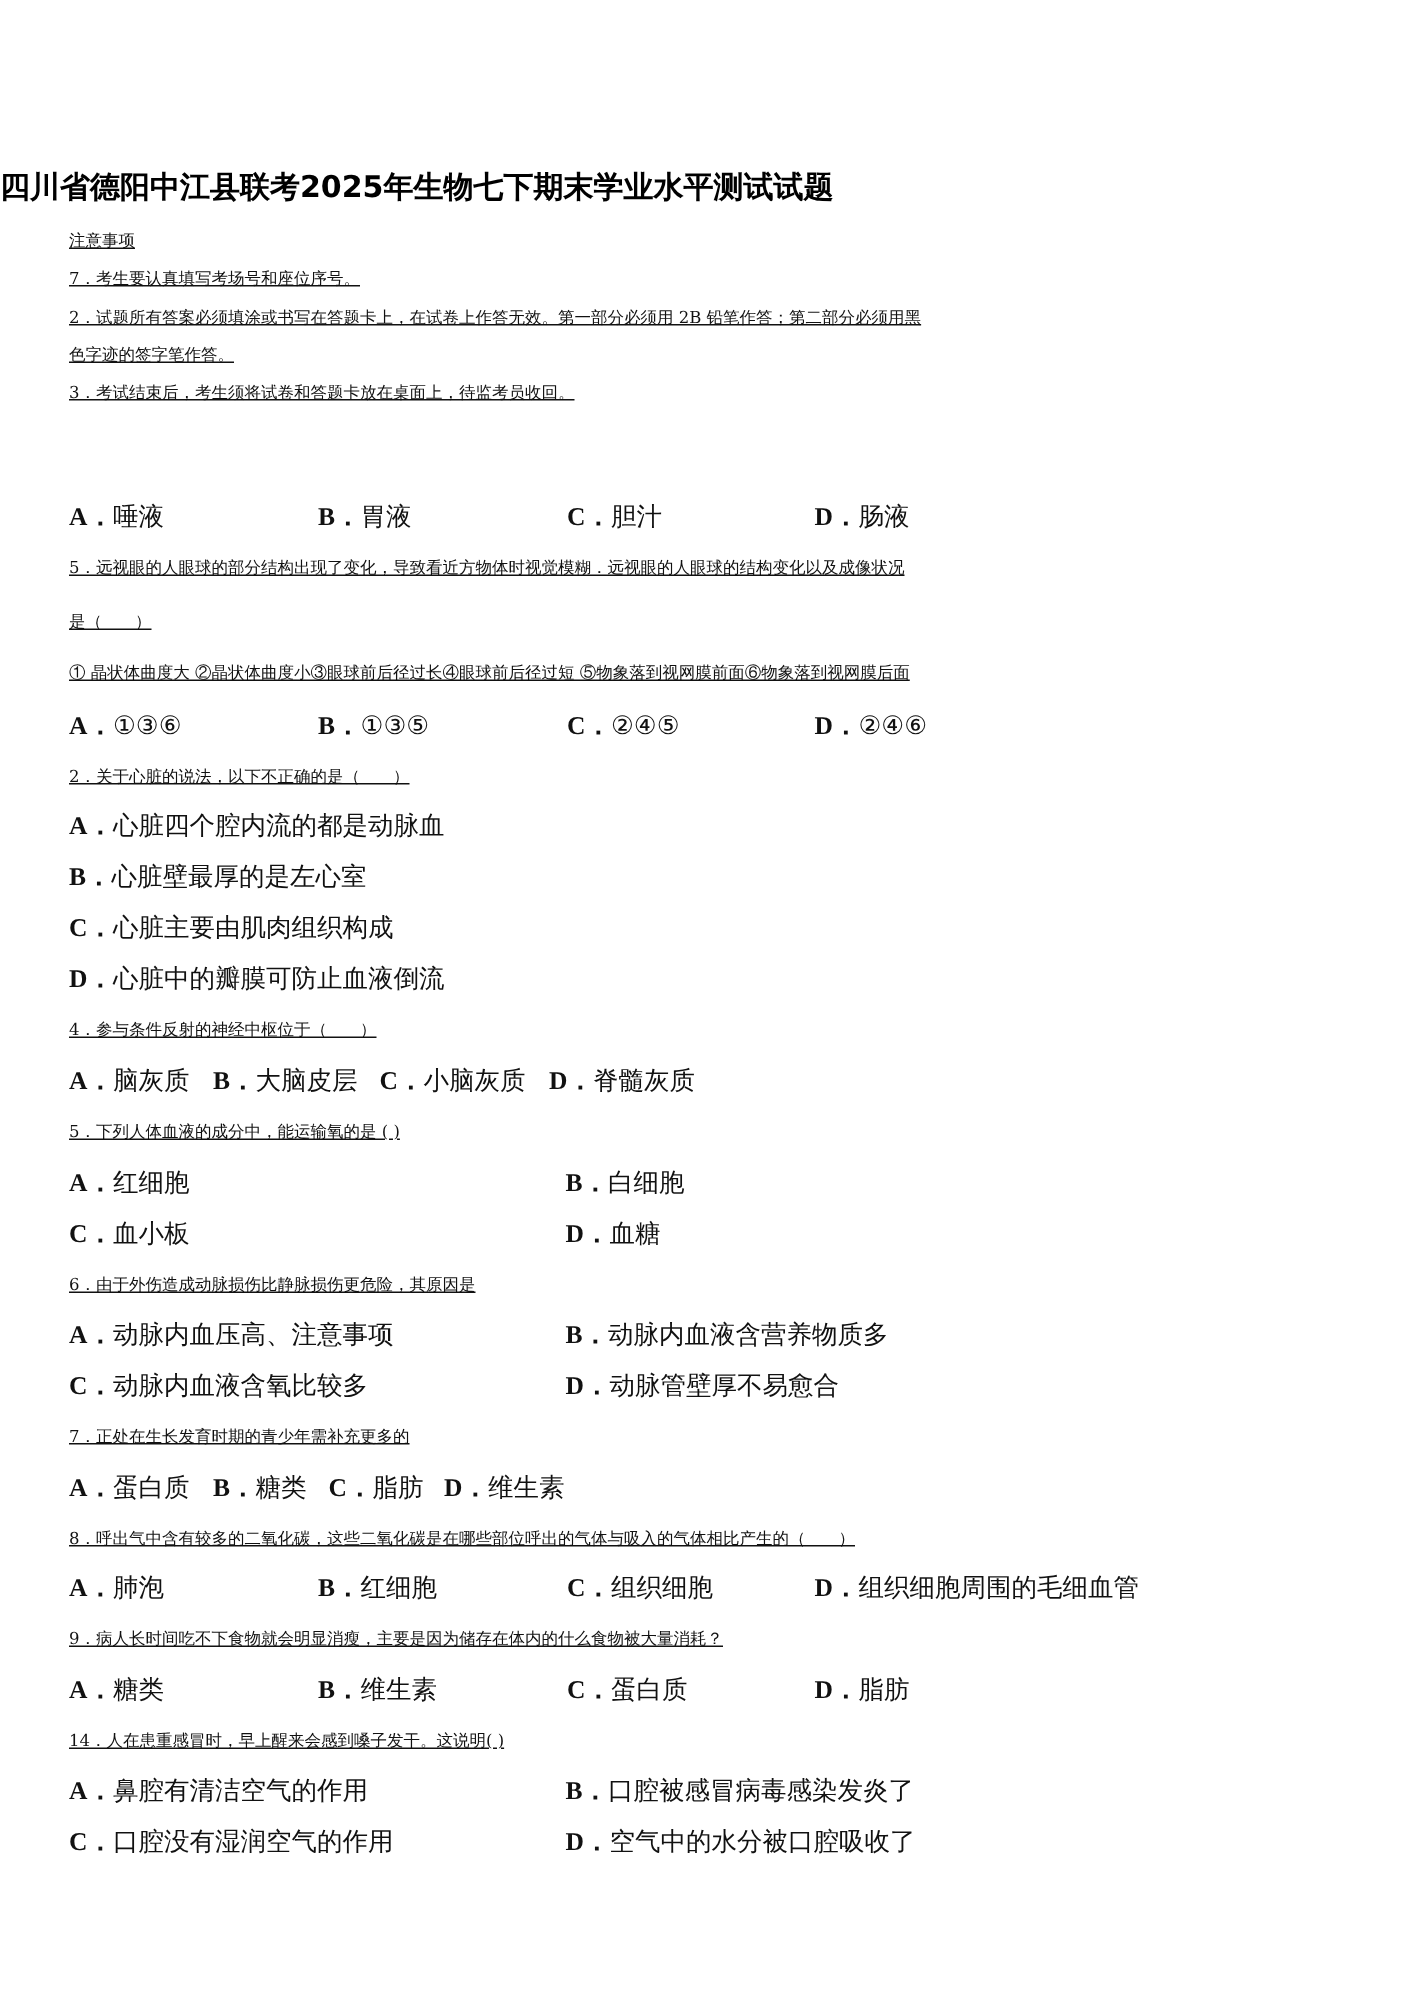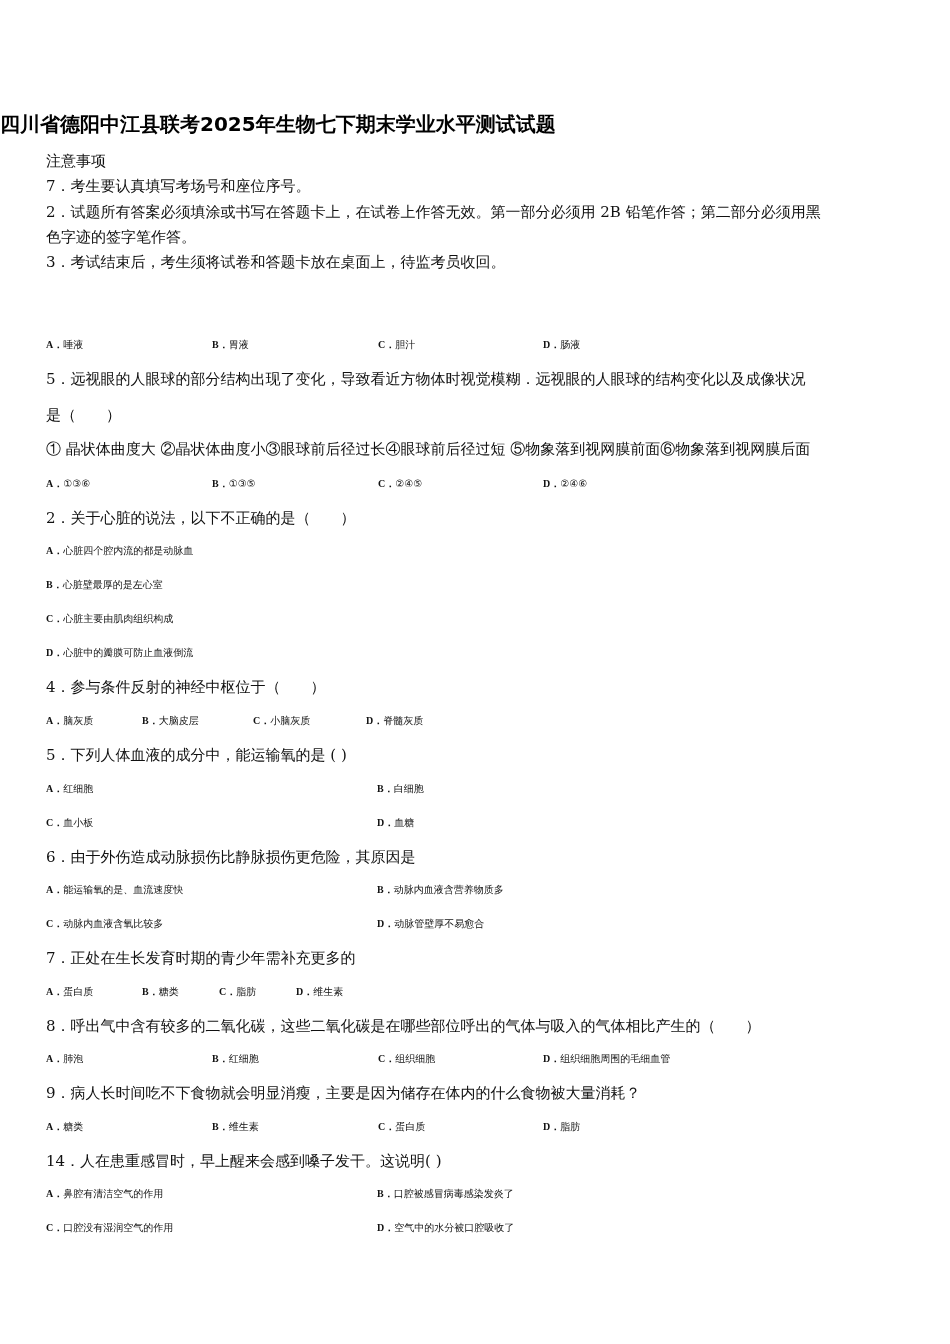--- a/index.html
+++ b/index.html
@@ -8,24 +8,24 @@
     font-family: "DejaVu Serif", "Liberation Serif", serif;
     color: #111111;
   }
   .page { position: absolute; left: 0; top: 0; width: 950px; height: 1344px; }
   .title {
     position: absolute; left: 0; top: 111px; width: 950px; text-align: left;
     font-family: "DejaVu Sans", "Liberation Sans", sans-serif;
     font-weight: bold; font-size: 20px; letter-spacing: 0px; color: #000;
   }
   .line {
-    position: absolute; left: 46px; font-size: 15px; white-space: nowrap; line-height: 20px;
+    position: absolute; left: 46px; font-size: 11px; white-space: nowrap; line-height: 20px; text-decoration: underline;
   }
   .opt-label { font-weight: bold; font-family: "Liberation Serif", "DejaVu Serif", serif; }
-  .opt { position: absolute; white-space: nowrap; font-size: 10px; line-height: 20px; }
+  .opt { position: absolute; white-space: nowrap; font-size: 17px; line-height: 20px; }
 </style>
 </head>
 <body>
 
 <div class="page">
   <div class="title">四川省德阳中江县联考2025年生物七下期末学业水平测试试题</div>
 
   <div class="line" style="top:151px">注意事项</div>
   <div class="line" style="top:176px">7．考生要认真填写考场号和座位序号。</div>
   <div class="line" style="top:202px">2．试题所有答案必须填涂或书写在答题卡上，在试卷上作答无效。第一部分必须用 2B 铅笔作答；第二部分必须用黑</div>
@@ -57,21 +57,21 @@
   <div class="opt" style="left:253px;top:711px"><span class="opt-label">C．</span><span>小脑灰质</span></div>
   <div class="opt" style="left:366px;top:711px"><span class="opt-label">D．</span><span>脊髓灰质</span></div>
 
   <div class="line" style="top:745px">5．下列人体血液的成分中，能运输氧的是 ( )</div>
   <div class="opt" style="left:46px;top:779px"><span class="opt-label">A．</span><span>红细胞</span></div>
   <div class="opt" style="left:377px;top:779px"><span class="opt-label">B．</span><span>白细胞</span></div>
   <div class="opt" style="left:46px;top:813px"><span class="opt-label">C．</span><span>血小板</span></div>
   <div class="opt" style="left:377px;top:813px"><span class="opt-label">D．</span><span>血糖</span></div>
 
   <div class="line" style="top:847px">6．由于外伤造成动脉损伤比静脉损伤更危险，其原因是</div>
-  <div class="opt" style="left:46px;top:880px"><span class="opt-label">A．</span><span>能运输氧的是、血流速度快</span></div>
+  <div class="opt" style="left:46px;top:880px"><span class="opt-label">A．</span><span>动脉内血压高、注意事项</span></div>
   <div class="opt" style="left:377px;top:880px"><span class="opt-label">B．</span><span>动脉内血液含营养物质多</span></div>
   <div class="opt" style="left:46px;top:914px"><span class="opt-label">C．</span><span>动脉内血液含氧比较多</span></div>
   <div class="opt" style="left:377px;top:914px"><span class="opt-label">D．</span><span>动脉管壁厚不易愈合</span></div>
 
   <div class="line" style="top:948px">7．正处在生长发育时期的青少年需补充更多的</div>
   <div class="opt" style="left:46px;top:982px"><span class="opt-label">A．</span><span>蛋白质</span></div>
   <div class="opt" style="left:142px;top:982px"><span class="opt-label">B．</span><span>糖类</span></div>
   <div class="opt" style="left:219px;top:982px"><span class="opt-label">C．</span><span>脂肪</span></div>
   <div class="opt" style="left:296px;top:982px"><span class="opt-label">D．</span><span>维生素</span></div>
 

